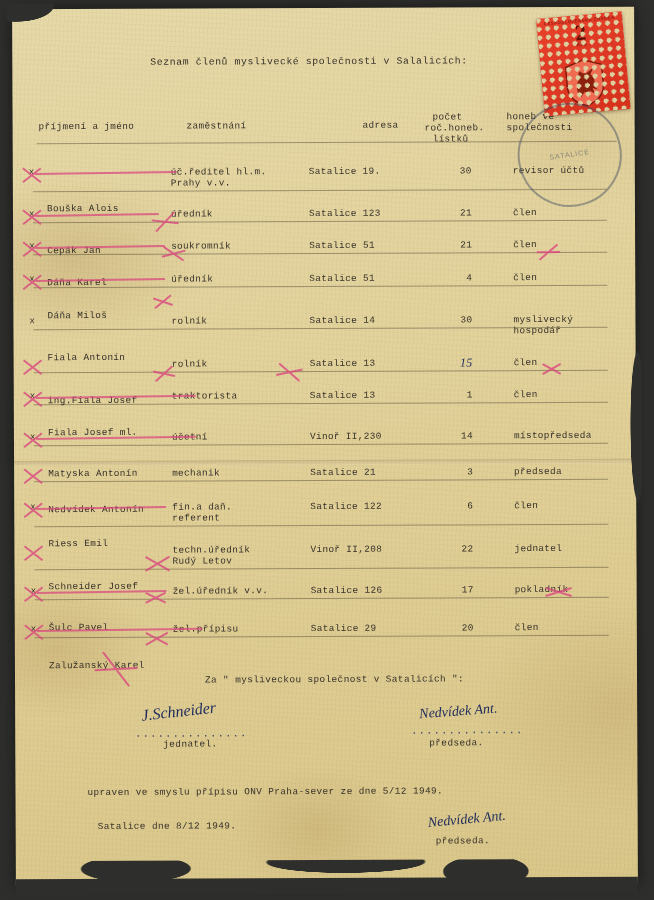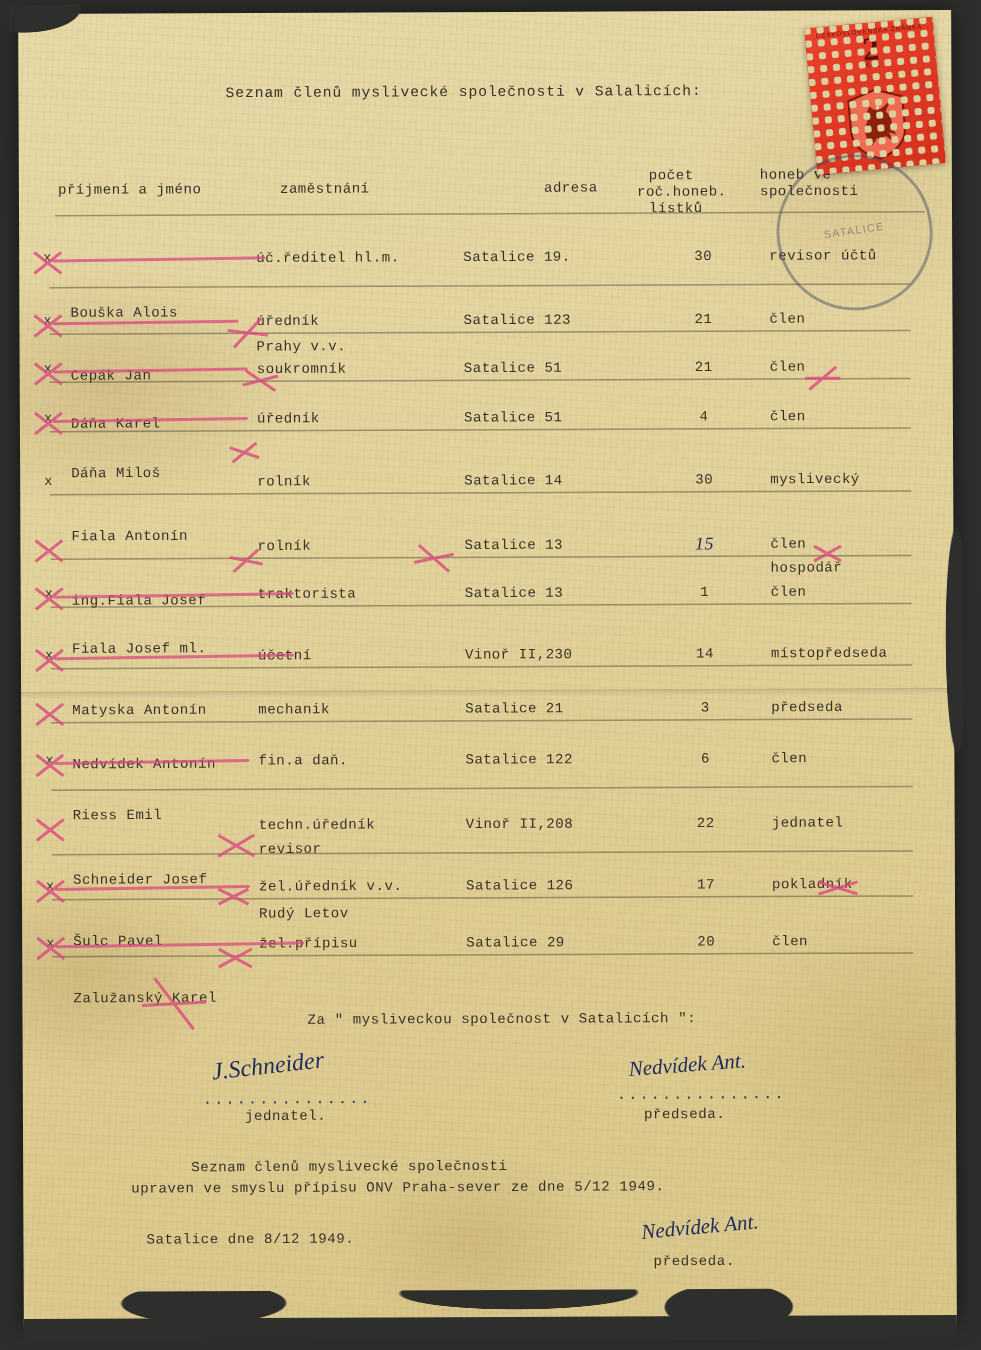--- a/index.html
+++ b/index.html
@@ -171,23 +171,23 @@
   #hdr .typed { position: absolute; }
 
   
   #rows { position: absolute; left: 0; top: 0; width: 622px; height: 876px; }
   .row { position: absolute; left: 0; width: 622px; height: 24px; }
   .cell { position: absolute; top: 0; }
   .c-x     { left: 16px;  }
   .c-name  { left: 34px; margin-top: 36px;  }
   .c-job   { left: 158px; }
   .c-addr  { left: 296px; }
-  .c-cnt   { left: 436px; width: 40px; text-align: center; }
+  .c-cnt   { left: 419px; width: 40px; text-align: right; }
   .c-fn    { left: 500px; }
-  .cell2   { top: 11px; margin-top: 48px; }
+  .cell2   { top: 11px; }
   .rule {
     position: absolute;
     left: 20px;
     width: 574px;
     height: 1px;
     background: rgba(60,50,35,0.42);
   }
   
   .ink {
     position: absolute;
@@ -276,21 +276,21 @@
         <div class="rule" style="top: 436px;"></div>
         <div class="ink" style="left: 22px; top: 428px; width: 160px; height: 2px; background: rgb(217, 72, 127); opacity: 0.75; transform: rotate(-0.6deg); border-radius: 2px;"></div>
         <div class="ink" style="left: 8px; top: 421px;"><svg width="22" height="20" viewBox="0 0 22 20">
             <path d="M2 3 L20 17 M20 3 L2 17" stroke="#d9487f" stroke-width="2" fill="none" opacity="0.8"></path>
           </svg></div>
         <div class="typed row" style="top: 459px;"><div class="cell c-name" style="">Nedvídek Antonín</div><div class="cell c-job" style="">mechanik</div><div class="cell c-addr" style="">Satalice 21</div><div class="cell c-cnt" style="">3</div><div class="cell c-fn" style="">předseda</div></div>
         <div class="rule" style="top: 472px;"></div>
         <div class="ink" style="left: 8px; top: 457px;"><svg width="22" height="20" viewBox="0 0 22 20">
             <path d="M2 3 L20 17 M20 3 L2 17" stroke="#d9487f" stroke-width="2" fill="none" opacity="0.8"></path>
           </svg></div>
-        <div class="typed row" style="top: 493px;"><div class="cell c-x" style="font-size:9px;">x</div><div class="cell c-name" style="">Riess Emil</div><div class="cell c-job" style="">fin.a daň.</div><div class="cell c-job cell2" style="">revisor</div><div class="cell c-addr" style="">Satalice 122</div><div class="cell c-cnt" style="">6</div><div class="cell c-fn" style="">člen</div></div>
+        <div class="typed row" style="top: 493px;"><div class="cell c-x" style="font-size:9px;">x</div><div class="cell c-name" style="">Riess Emil</div><div class="cell c-job" style="">fin.a daň.</div><div class="cell c-job cell2" style="">referent</div><div class="cell c-addr" style="">Satalice 122</div><div class="cell c-cnt" style="">6</div><div class="cell c-fn" style="">člen</div></div>
         <div class="rule" style="top: 517px;"></div>
         <div class="ink" style="left: 22px; top: 498px; width: 130px; height: 2px; background: rgb(217, 72, 127); opacity: 0.75; transform: rotate(-0.6deg); border-radius: 2px;"></div>
         <div class="ink" style="left: 8px; top: 491px;"><svg width="22" height="20" viewBox="0 0 22 20">
             <path d="M2 3 L20 17 M20 3 L2 17" stroke="#d9487f" stroke-width="2" fill="none" opacity="0.8"></path>
           </svg></div>
         <div class="typed row" style="top: 536px;"><div class="cell c-name" style="">Schneider Josef</div><div class="cell c-job" style="">techn.úředník</div><div class="cell c-job cell2" style="">Rudý Letov</div><div class="cell c-addr" style="">Vinoř II,208</div><div class="cell c-cnt" style="">22</div><div class="cell c-fn" style="">jednatel</div></div>
         <div class="rule" style="top: 560px;"></div>
         <div class="ink" style="left: 8px; top: 534px;"><svg width="22" height="20" viewBox="0 0 22 20">
             <path d="M2 3 L20 17 M20 3 L2 17" stroke="#d9487f" stroke-width="2" fill="none" opacity="0.8"></path>
           </svg></div>
@@ -311,21 +311,20 @@
     <div class="foot" style="left:190px; top:666px;">Za " mysliveckou společnost v Satalicích ":</div>
 
     <div class="dots" style="left:120px; top:720px;">...............</div>
     <div class="foot" style="left:148px; top:730px;">jednatel.</div>
     <div class="sig" style="left:126px; top:694px; font-size:16px; transform:rotate(-6deg);">J.Schneider</div>
 
     <div class="dots" style="left:396px; top:718px;">...............</div>
     <div class="foot" style="left:414px; top:730px;">předseda.</div>
     <div class="sig" style="left:404px; top:696px; font-size:14px; transform:rotate(-4deg);">Nedvídek Ant.</div>
 
-    <div class="foot" style="left:112px; top:764px;">Seznam členů myslivecké společnosti</div>
     <div class="foot" style="left:72px; top:778px;">upraven ve smyslu přípisu ONV Praha-sever ze dne 5/12 1949.</div>
 
     <div class="foot" style="left:82px; top:812px;">Satalice dne 8/12 1949.</div>
 
     <div class="sig" style="left:412px; top:804px; font-size:14px; transform:rotate(-5deg);">Nedvídek Ant.</div>
     <div class="foot" style="left:420px; top:828px;">předseda.</div>
 
     <div id="stamp">
       <div class="st-top">ČESKOSLOVENSKÁ  ZNÁMKA</div>
       <div class="st-val">2</div>

